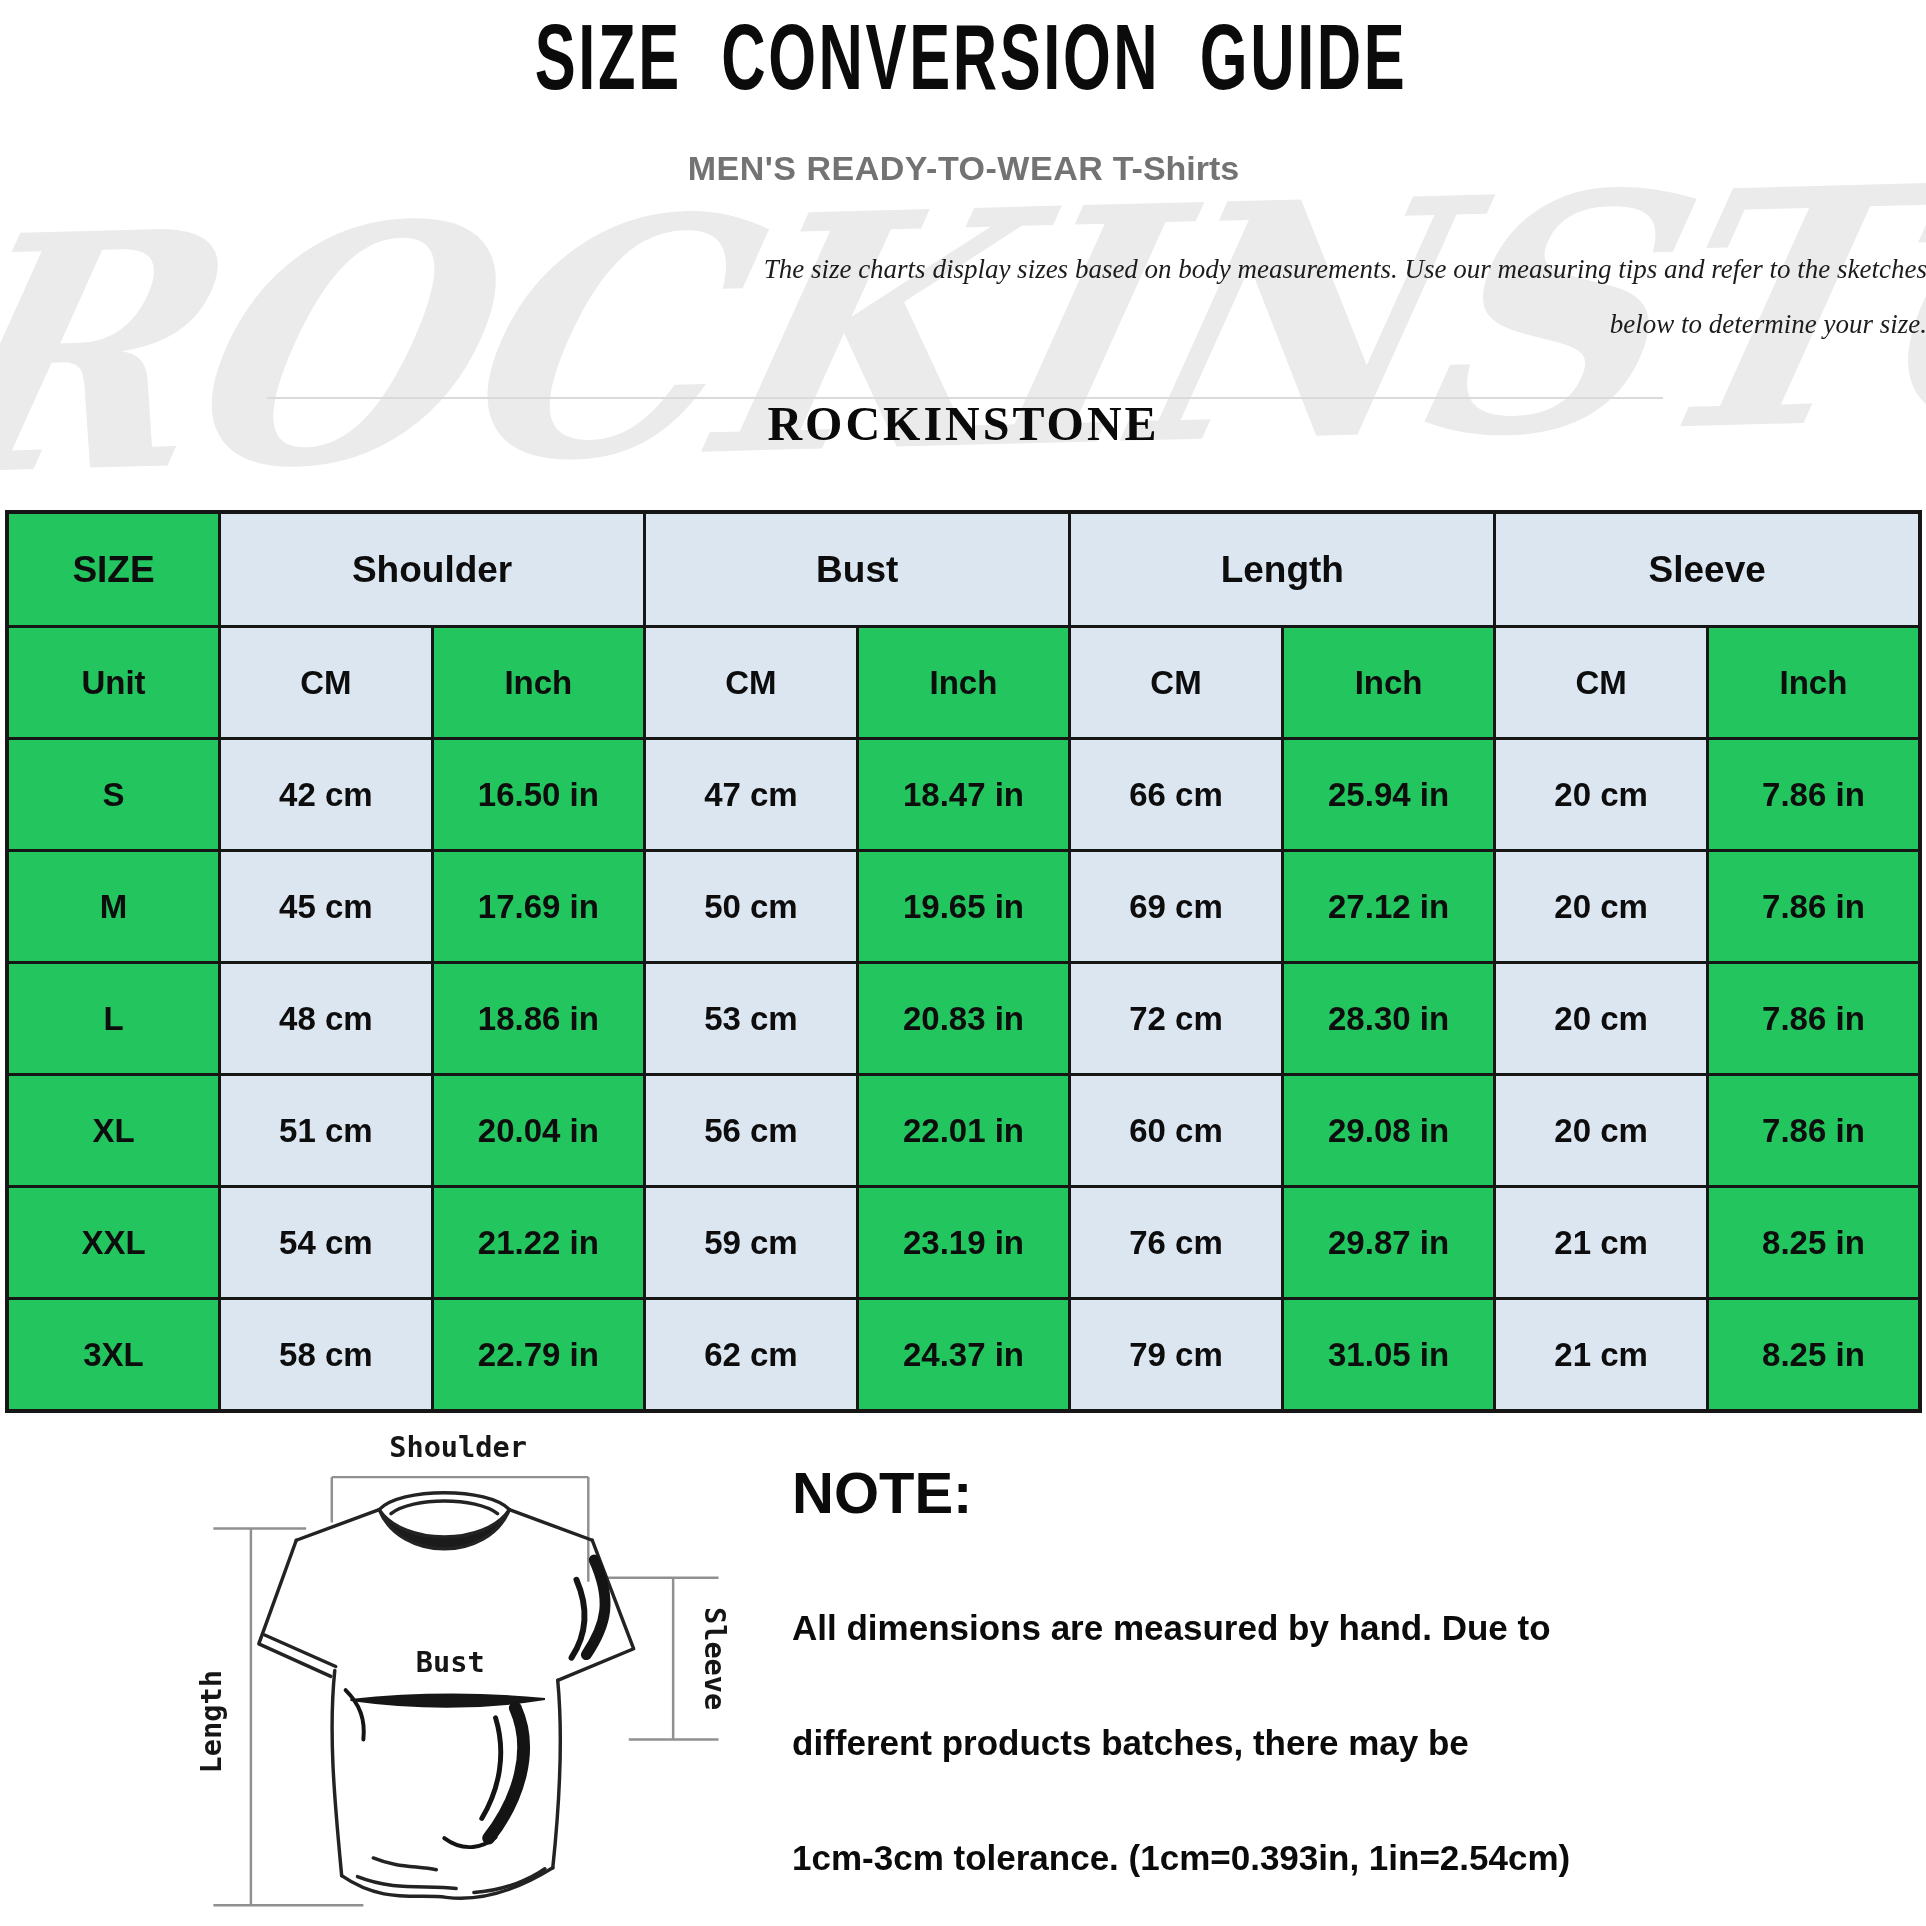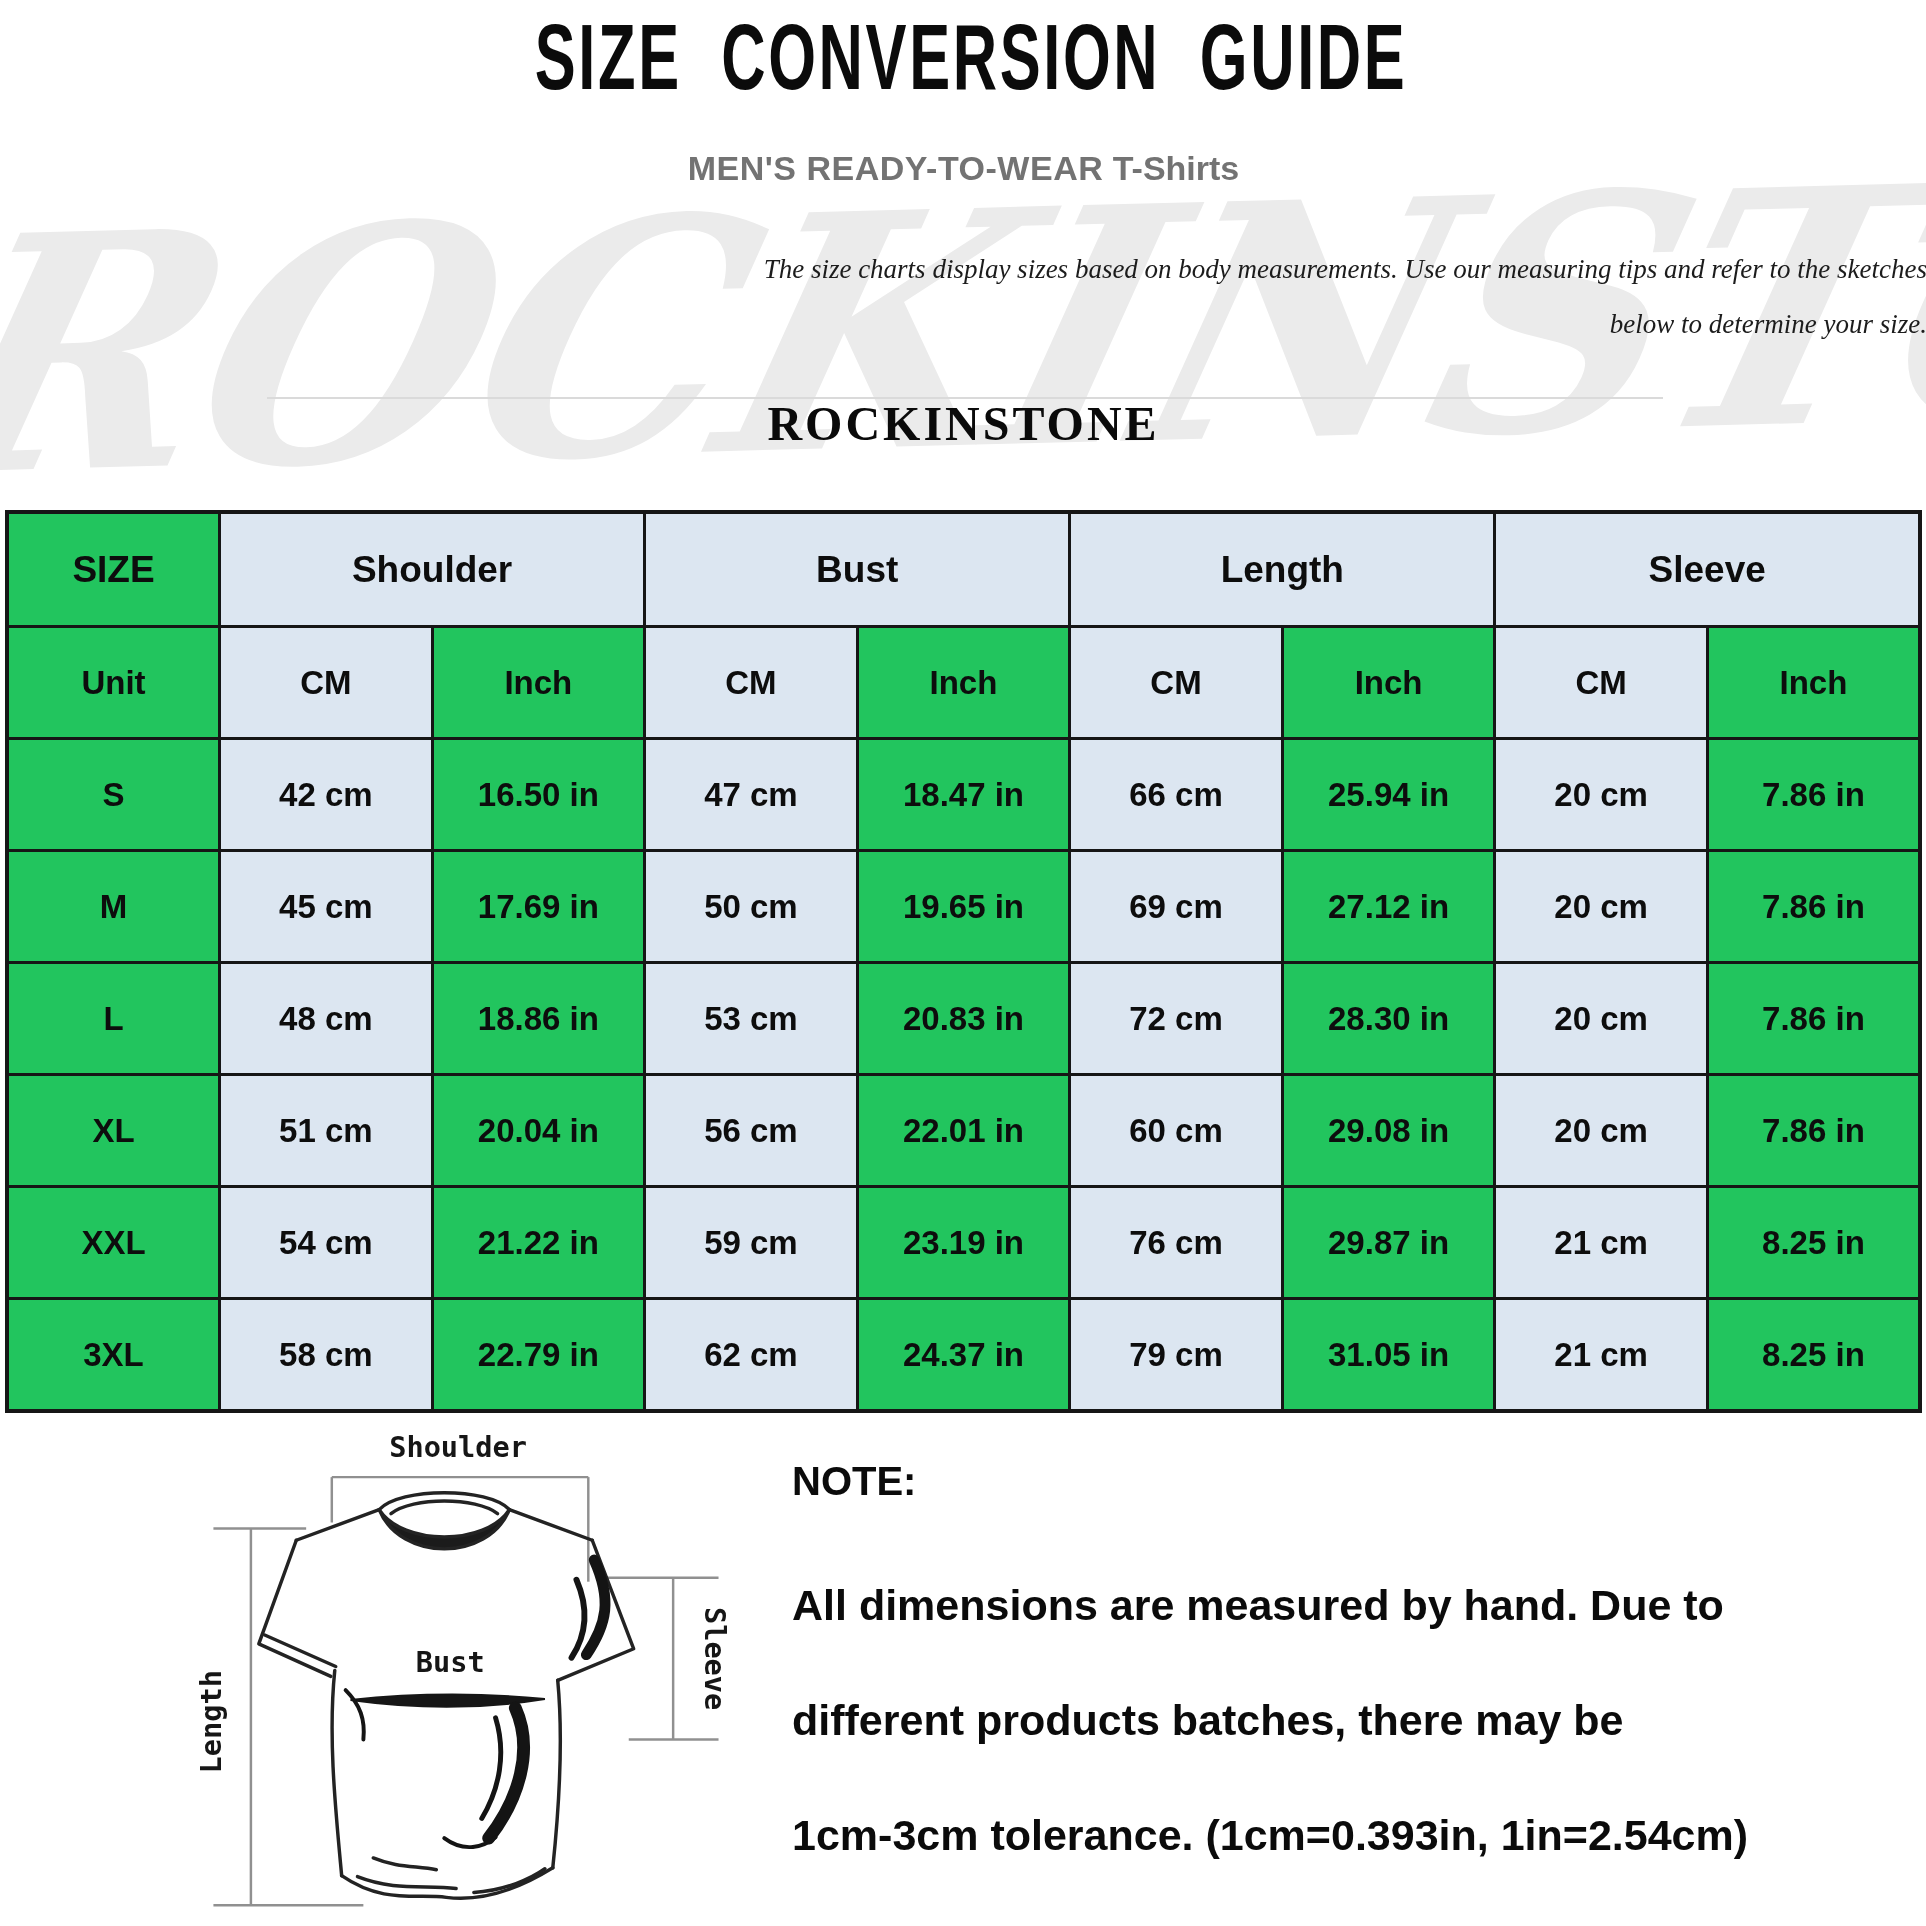--- a/index.html
+++ b/index.html
@@ -70,22 +70,22 @@
   .blue{background:#dce6f1;}
   
   .diagram{position:absolute;top:1412px;left:147px;width:634px;height:513px;z-index:1;}
   .diagram svg{width:100%;height:100%;}
   .dlabel{
     font-family:"DejaVu Sans Mono",monospace;
     font-size:29px;fill:#161616;font-weight:bold;
   }
   
   .note{position:absolute;top:1459px;left:792px;width:1109px;z-index:1;}
-  .note-heading{font-size:40px;font-weight:bold;color:#0b0b0b;margin:0 0 44px 0;}
-  .note-line{font-size:43px;font-weight:bold;color:#0b0b0b;line-height:115px;white-space:nowrap;}
+  .note-heading{font-size:58px;font-weight:bold;color:#0b0b0b;margin:0 0 44px 0;}
+  .note-line{font-size:35px;font-weight:bold;color:#0b0b0b;line-height:115px;white-space:nowrap;}
 </style>
 </head>
 <body>
 
 <div class="watermark">
   <span>ROCKINSTONE</span>
 </div>
 <div class="brand-rule"></div>
 
 <div class="hdr-wrap">

